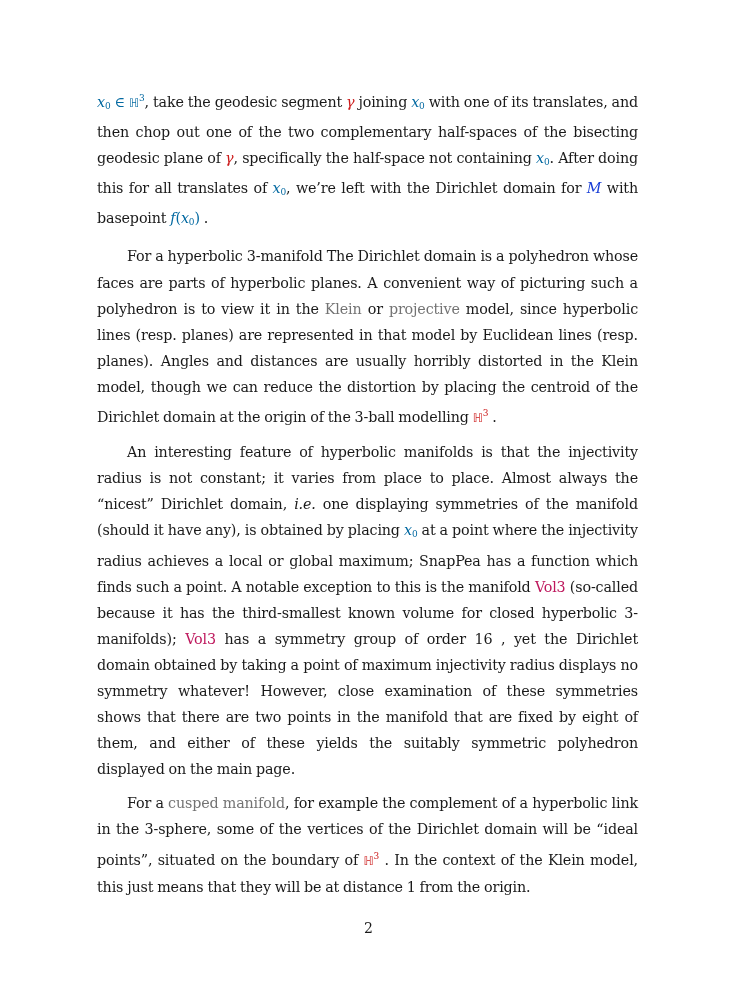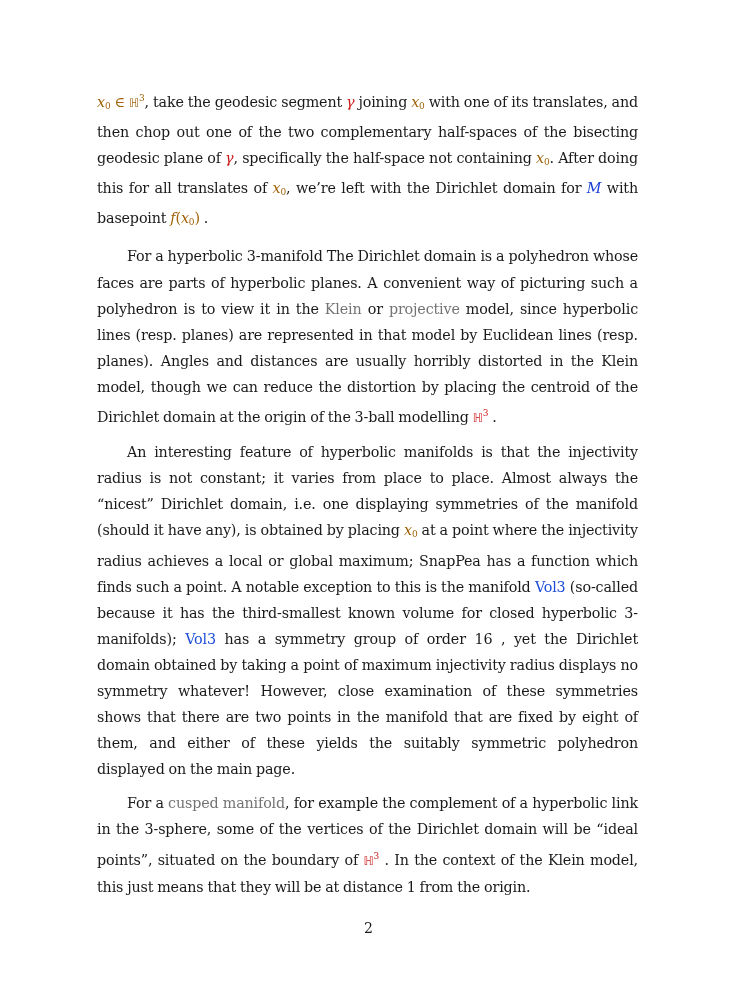--- a/index.html
+++ b/index.html
@@ -6,29 +6,29 @@
     body { width: 737px; height: 1001px; position: relative; overflow: hidden; }
     .page {
       position: absolute; left: 97px; top: 85px; width: 541px;
       font-family: "DejaVu Serif", "Liberation Serif", serif;
       font-size: 14.3px; line-height: 26.1px; color: #1a1a1a;
       text-align: justify; letter-spacing: -0.15px; word-spacing: -0.5px;
     }
     .para { margin: 0 0 8px 0; }
     .indent { text-indent: 30px; }
     .m { font-style: italic; font-family: "DejaVu Serif", serif; }
-    .purple { color: #a16207; }
+    .purple { color: #0369a1; }
     .red { color: #cc1a1a; }
     .blue { color: #1a3fd6; }
     .link { color: #737373; }
-    .vlink { color: #1d4ed8; }
+    .vlink { color: #be185d; }
     sub { font-size: 9px; vertical-align: -2px; font-style: normal; }
     sup { font-size: 9px; vertical-align: 6px; }
     .bb { font-style: normal; font-family: "DejaVu Sans", sans-serif; font-size: 12px; }
-    .em { }
+    .em { font-style: italic; }
     .pagenum {
       position: absolute; left: 0; width: 737px; top: 920px; text-align: center;
       font-family: "DejaVu Serif", "Liberation Serif", serif; font-size: 14px; color: #1a1a1a;
     }
   </style>
 </head>
 <body>
 
 <div class="page">
 

